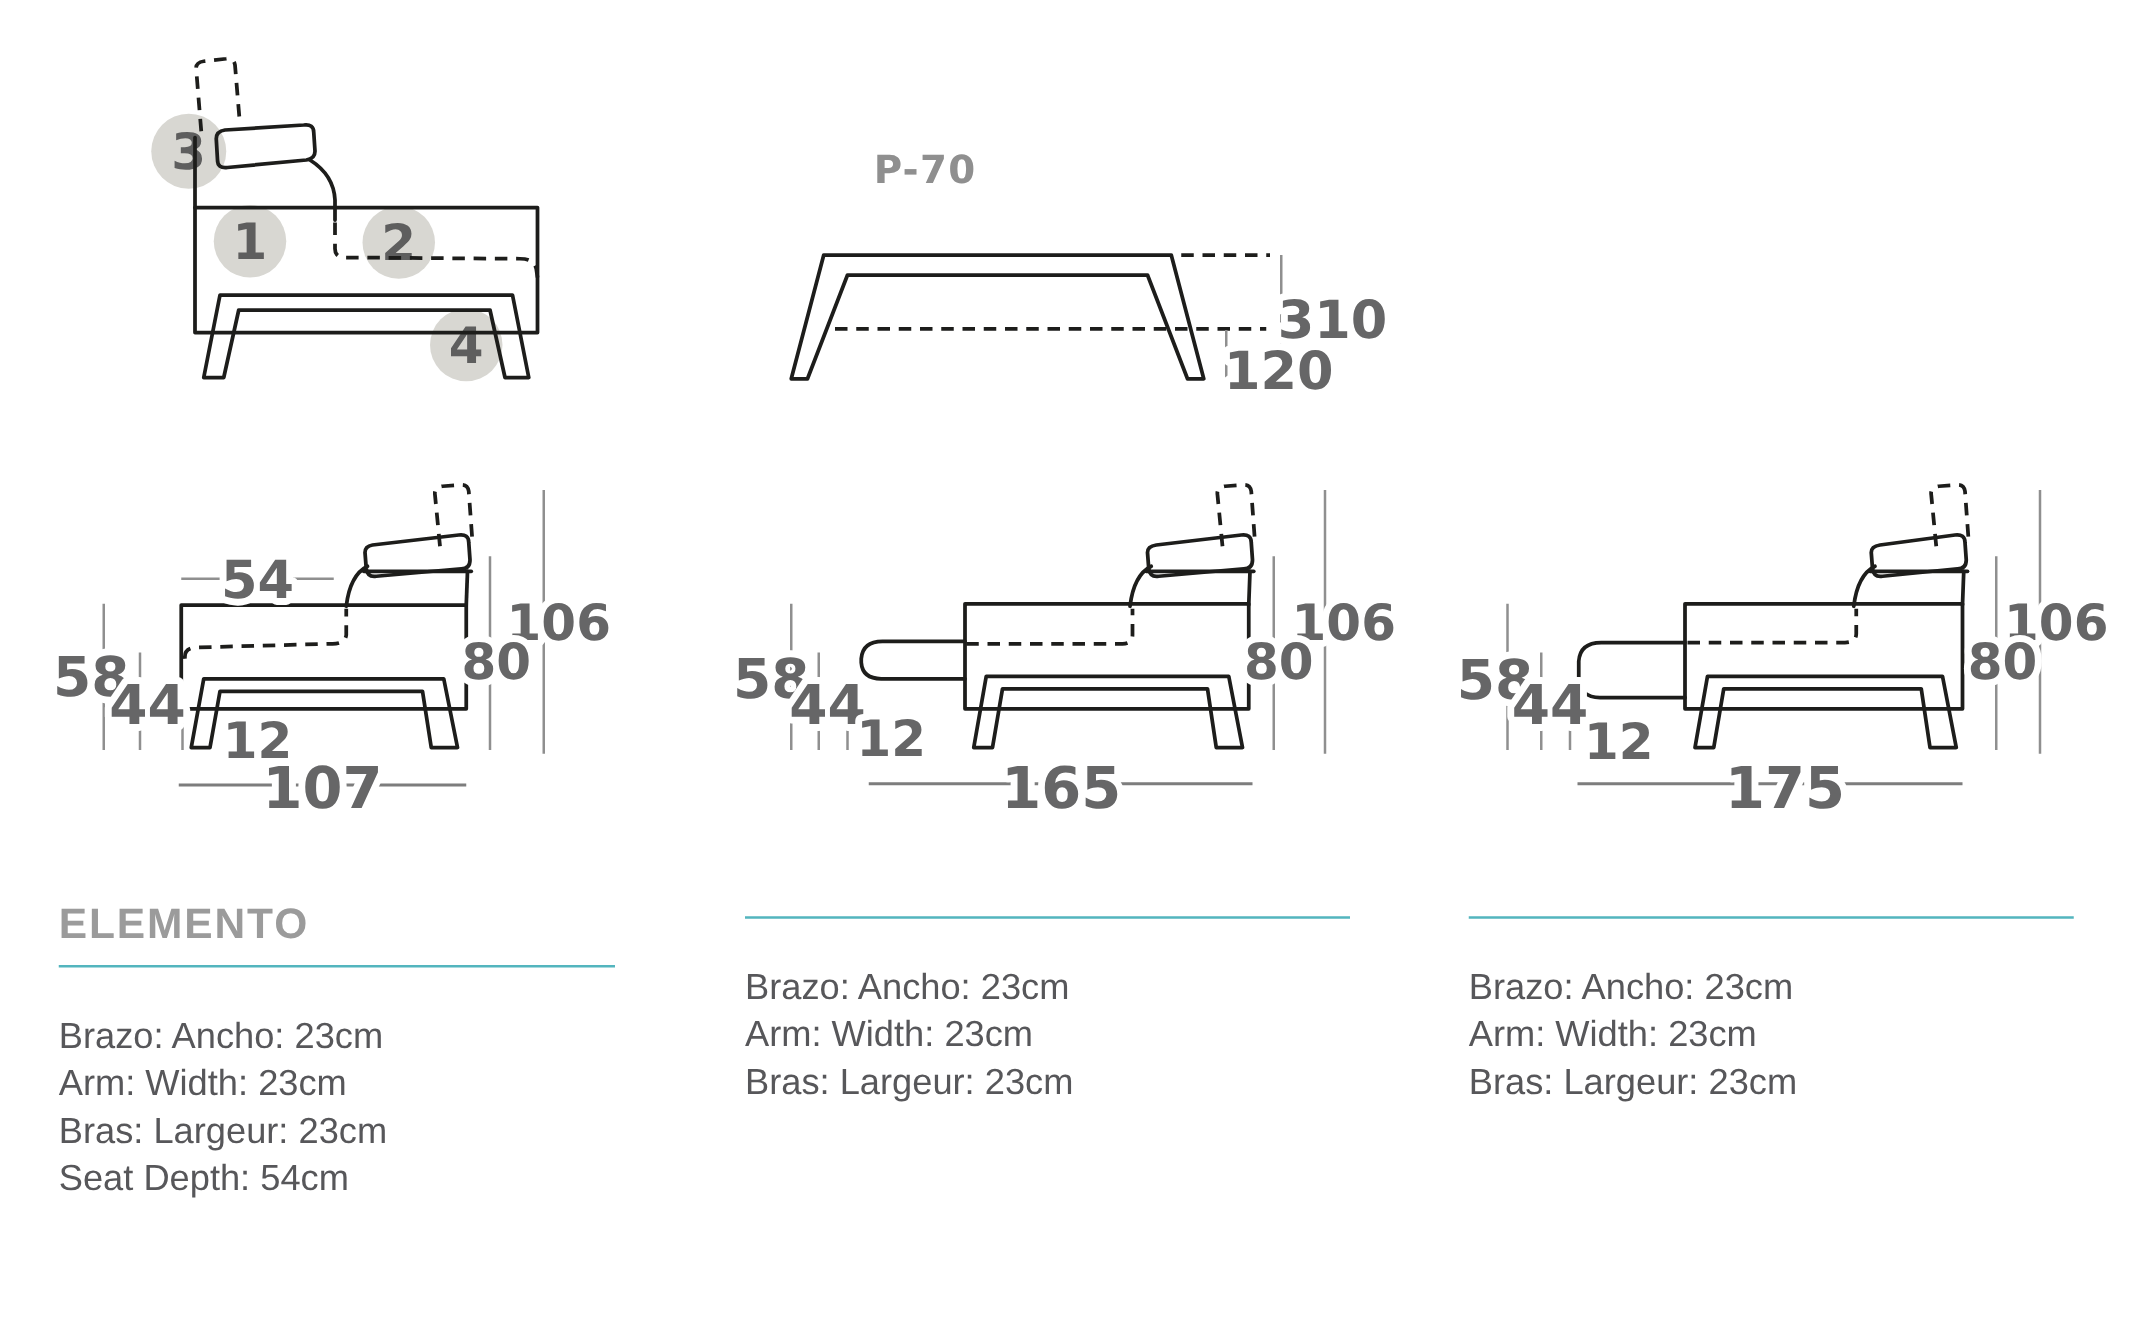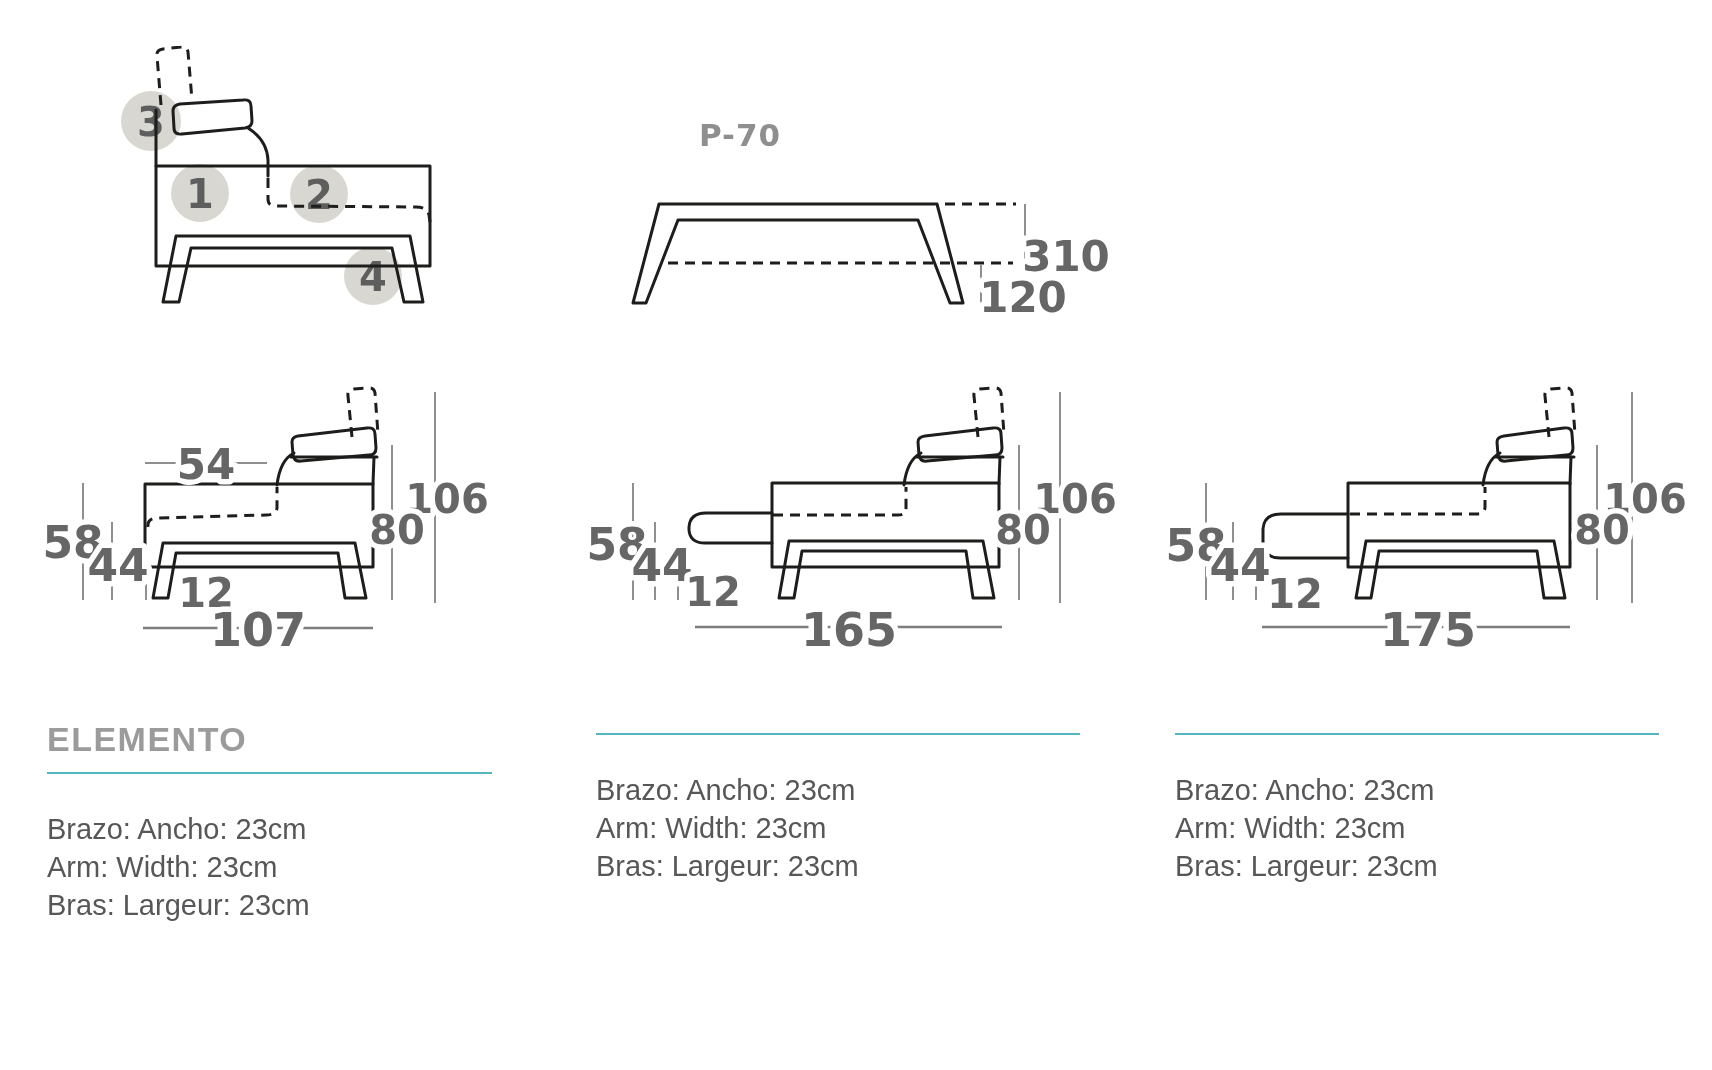--- a/index.html
+++ b/index.html
@@ -151,20 +151,21 @@
   </g>
 </svg>
 
   <div class="col" style="left:47px;width:445px;">
     <h2>ELEMENTO</h2>
     <div class="rule"></div>
     <div class="specs">
       <p>Brazo: Ancho: 23cm</p>
       <p>Arm: Width: 23cm</p>
       <p>Bras: Largeur: 23cm</p>
+      <p>Seat Depth: 54cm</p>
     </div>
   </div>
 
   <div class="col" style="left:596px;width:484px;">
     <div class="rule"></div>
     <div class="specs">
       <p>Brazo: Ancho: 23cm</p>
       <p>Arm: Width: 23cm</p>
       <p>Bras: Largeur: 23cm</p>
     </div>

